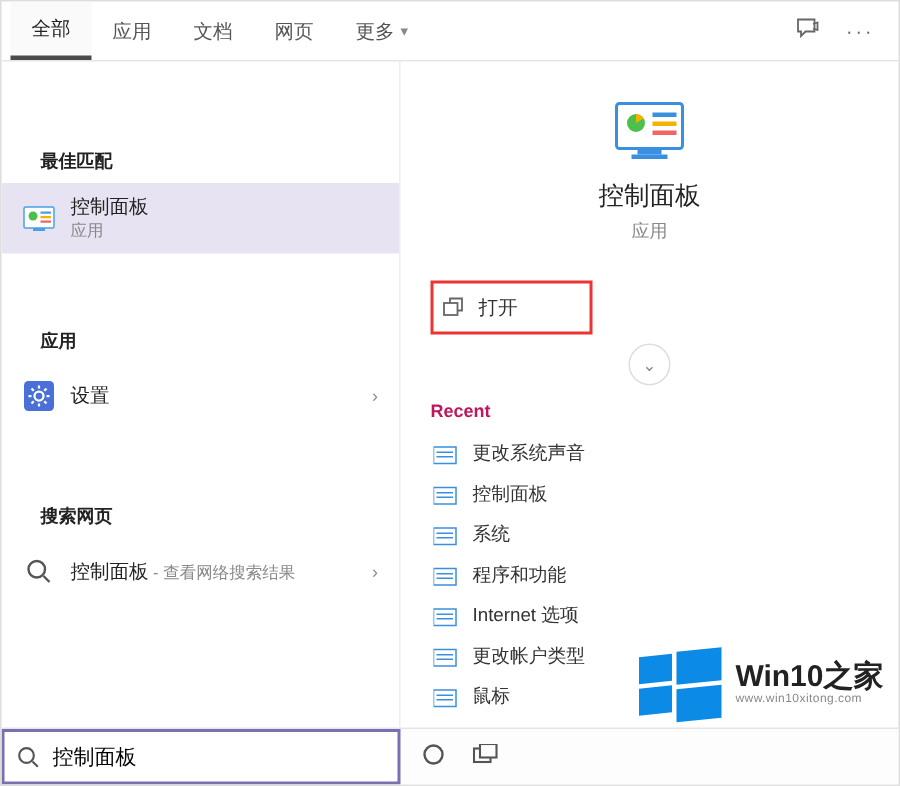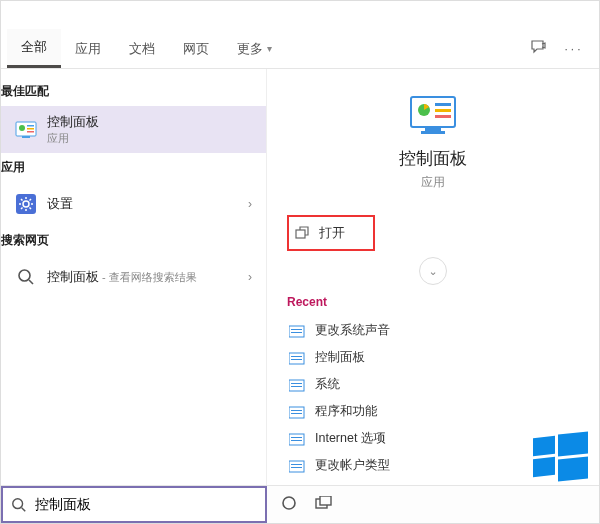--- a/index.html
+++ b/index.html
@@ -13,21 +13,20 @@
     position: relative;
     border: 1px solid #ddd;
   }
   
   .topbar {
     height: 40px;
     display: flex;
     align-items: stretch;
     border-bottom: 1px solid #e5e5e5;
     padding: 0 6px;
-    margin-top: 28px;
   }
   .tab {
     padding: 0 14px;
     display: flex;
     align-items: center;
     color: #555;
     cursor: pointer;
     position: relative;
     font-size: 13px;
   }
@@ -58,21 +57,22 @@
   .right {
     flex: 1;
     position: relative;
     padding: 20px 20px 0 20px;
     overflow: hidden;
   }
   .section-label {
     font-size: 12px;
     font-weight: bold;
     color: #222;
-    padding: 6px 0;
+    padding: 6px 26px;
+    margin-top: 44px;
   }
   .result-row {
     display: flex;
     align-items: center;
     padding: 8px 14px;
     cursor: pointer;
     min-height: 44px;
   }
   .result-row.selected {
     background: #e8e3f3;
@@ -109,21 +109,21 @@
     margin: 6px auto 12px auto;
   }
   .hero-title { font-size: 17px; color: #222; margin-bottom: 4px; }
   .hero-sub { font-size: 12px; color: #888; }
   .open-row {
     display: flex;
     align-items: center;
     gap: 10px;
     padding: 10px 6px;
     border: 2.5px solid #e33;
-    width: 88px;
+    width: 108px;
     height: 36px;
     margin-bottom: 6px;
     cursor: pointer;
     font-size: 13px;
     color: #333;
   }
   .open-row svg { width: 14px; height: 14px; }
   .expand-btn {
     width: 28px;
     height: 28px;
@@ -390,20 +390,24 @@
   </div>
 </div>
 
 <div class="watermark">
   <div class="winlogo">
     <div class="sq" style="left:0;top:6px;width:22px;height:18px;transform:skewY(-6deg);"></div>
     <div class="sq" style="left:25px;top:2px;width:30px;height:22px;transform:skewY(-6deg);"></div>
     <div class="sq" style="left:0;top:27px;width:22px;height:18px;transform:skewY(-6deg);"></div>
     <div class="sq" style="left:25px;top:27px;width:30px;height:22px;transform:skewY(-6deg);"></div>
   </div>
+  <div class="wm-text">
+    <div class="t1"><span>Win10</span><span style="color:#222">之家</span></div>
+    <div class="t2">www.win10xitong.com</div>
+  </div>
 </div>
 
 <div class="searchbar">
   <div class="searchbox">
     <svg width="16" height="16" viewBox="0 0 18 18" fill="none" stroke="#555" stroke-width="1.6">
       <circle cx="7.5" cy="7.5" r="5.5"></circle>
         <line x1="12" y1="12" x2="16" y2="16"></line>
     </svg>
     <input type="text" value="控制面板" style="">
   </div>

